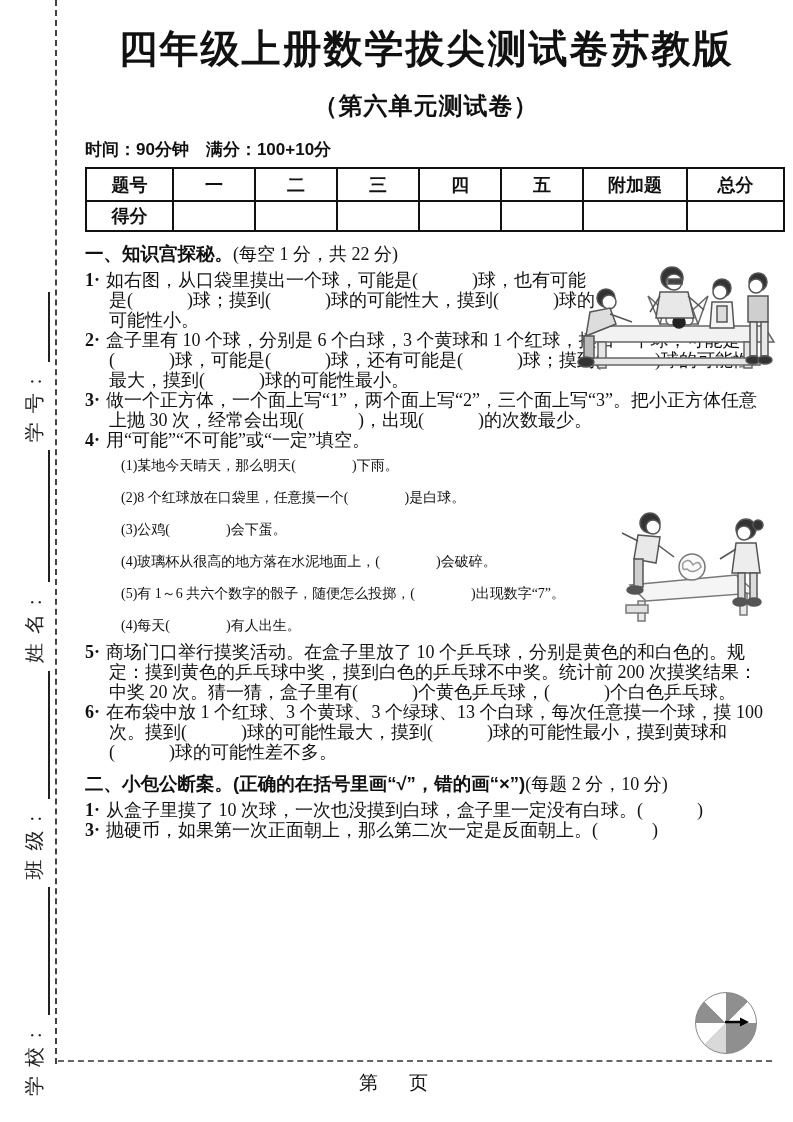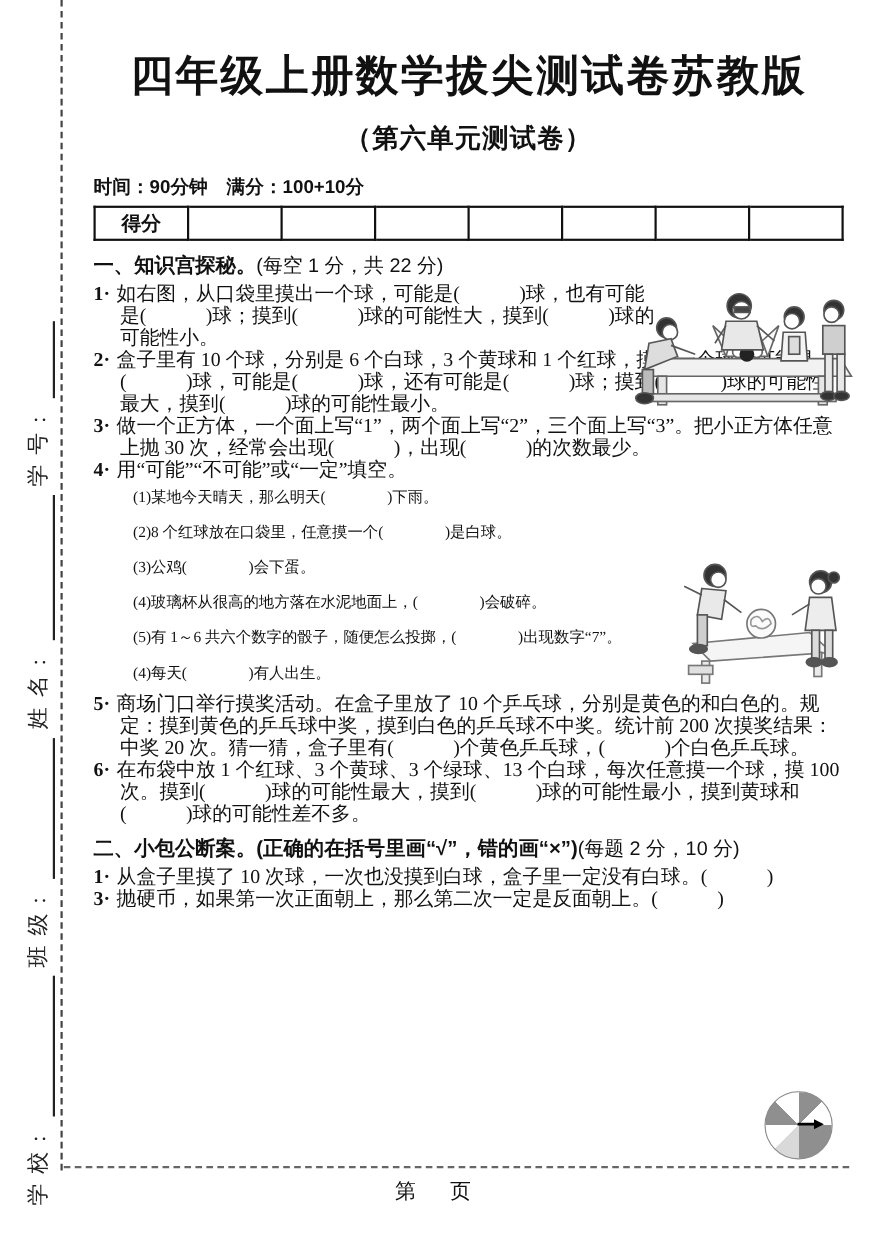--- a/index.html
+++ b/index.html
@@ -15,21 +15,21 @@
   }
   .margin-strip{
     position:absolute;left:14px;top:1096px;width:965px;height:36px;
     transform:rotate(-90deg);transform-origin:0 0;
     display:flex;align-items:flex-end;gap:8px;
     font-size:20px;color:#222;white-space:nowrap;
   }
   .m-label{letter-spacing:9px;padding-bottom:2px;}
   .m-line{border-bottom:2px solid #222;height:16px;display:inline-block;}
   
-  .content{position:absolute;left:85px;top:20px;width:682px;margin-top:20px;}
+  .content{position:absolute;left:85px;top:20px;width:682px;}
   .title{
     font-family:"Liberation Sans","DejaVu Sans",sans-serif;font-weight:bold;
     font-size:39px;text-align:center;letter-spacing:2px;margin:2px 0 0 0;
   }
   .subtitle{
     font-family:"Liberation Sans","DejaVu Sans",sans-serif;font-weight:bold;
     font-size:24px;text-align:center;letter-spacing:1px;margin:14px 0 0 0;
   }
   .meta{
     font-family:"Liberation Sans","DejaVu Sans",sans-serif;font-weight:bold;
@@ -43,21 +43,21 @@
     font-weight:bold;font-size:18px;padding:0;
   }
   table.score tr.hdr td{height:31px;}
   table.score tr.blank td{height:28px;}
   
   .sec-head{
     font-family:"Liberation Sans","DejaVu Sans",sans-serif;font-weight:bold;
     font-size:18.5px;line-height:32px;margin:6px 0 0 0;
   }
   .sec-head .note{
-    font-family:Liberation Sans, sans-serif;
+    font-family:Liberation Serif, serif;
     font-weight:normal;font-size:18px;
   }
   p.q{font-size:18px;line-height:20px;margin:0;padding-left:24px;text-indent:-24px;}
   p.q .qnum{font-weight:bold;margin-right:6px;}
   p.sub{font-size:14px;line-height:32px;margin:0;padding-left:36px;}
   .narrow{width:492px;}
   
   .illus1{position:absolute;left:576px;top:262px;}
   .illus2{position:absolute;left:608px;top:497px;}
   .spinner{
@@ -91,20 +91,30 @@
   <span class="m-line" style="width:70px"></span>
 </div>
 
 <div class="content">
   <h1 class="title">四年级上册数学拔尖测试卷苏教版</h1>
   <h2 class="subtitle">（第六单元测试卷）</h2>
   <div class="meta">时间：90分钟　满分：100+10分</div>
 
   <table class="score">
     <tbody>
+      <tr class="hdr">
+        <td style="width:85px">题号</td>
+        <td style="width:80px">一</td>
+        <td style="width:80px">二</td>
+        <td style="width:80px">三</td>
+        <td style="width:80px">四</td>
+        <td style="width:80px">五</td>
+        <td style="width:102px">附加题</td>
+        <td style="width:95px">总分</td>
+      </tr>
       <tr class="blank">
         <td>得分</td>
         <td></td>
         <td></td>
         <td></td>
         <td></td>
         <td></td>
         <td></td>
         <td></td>
       </tr>

